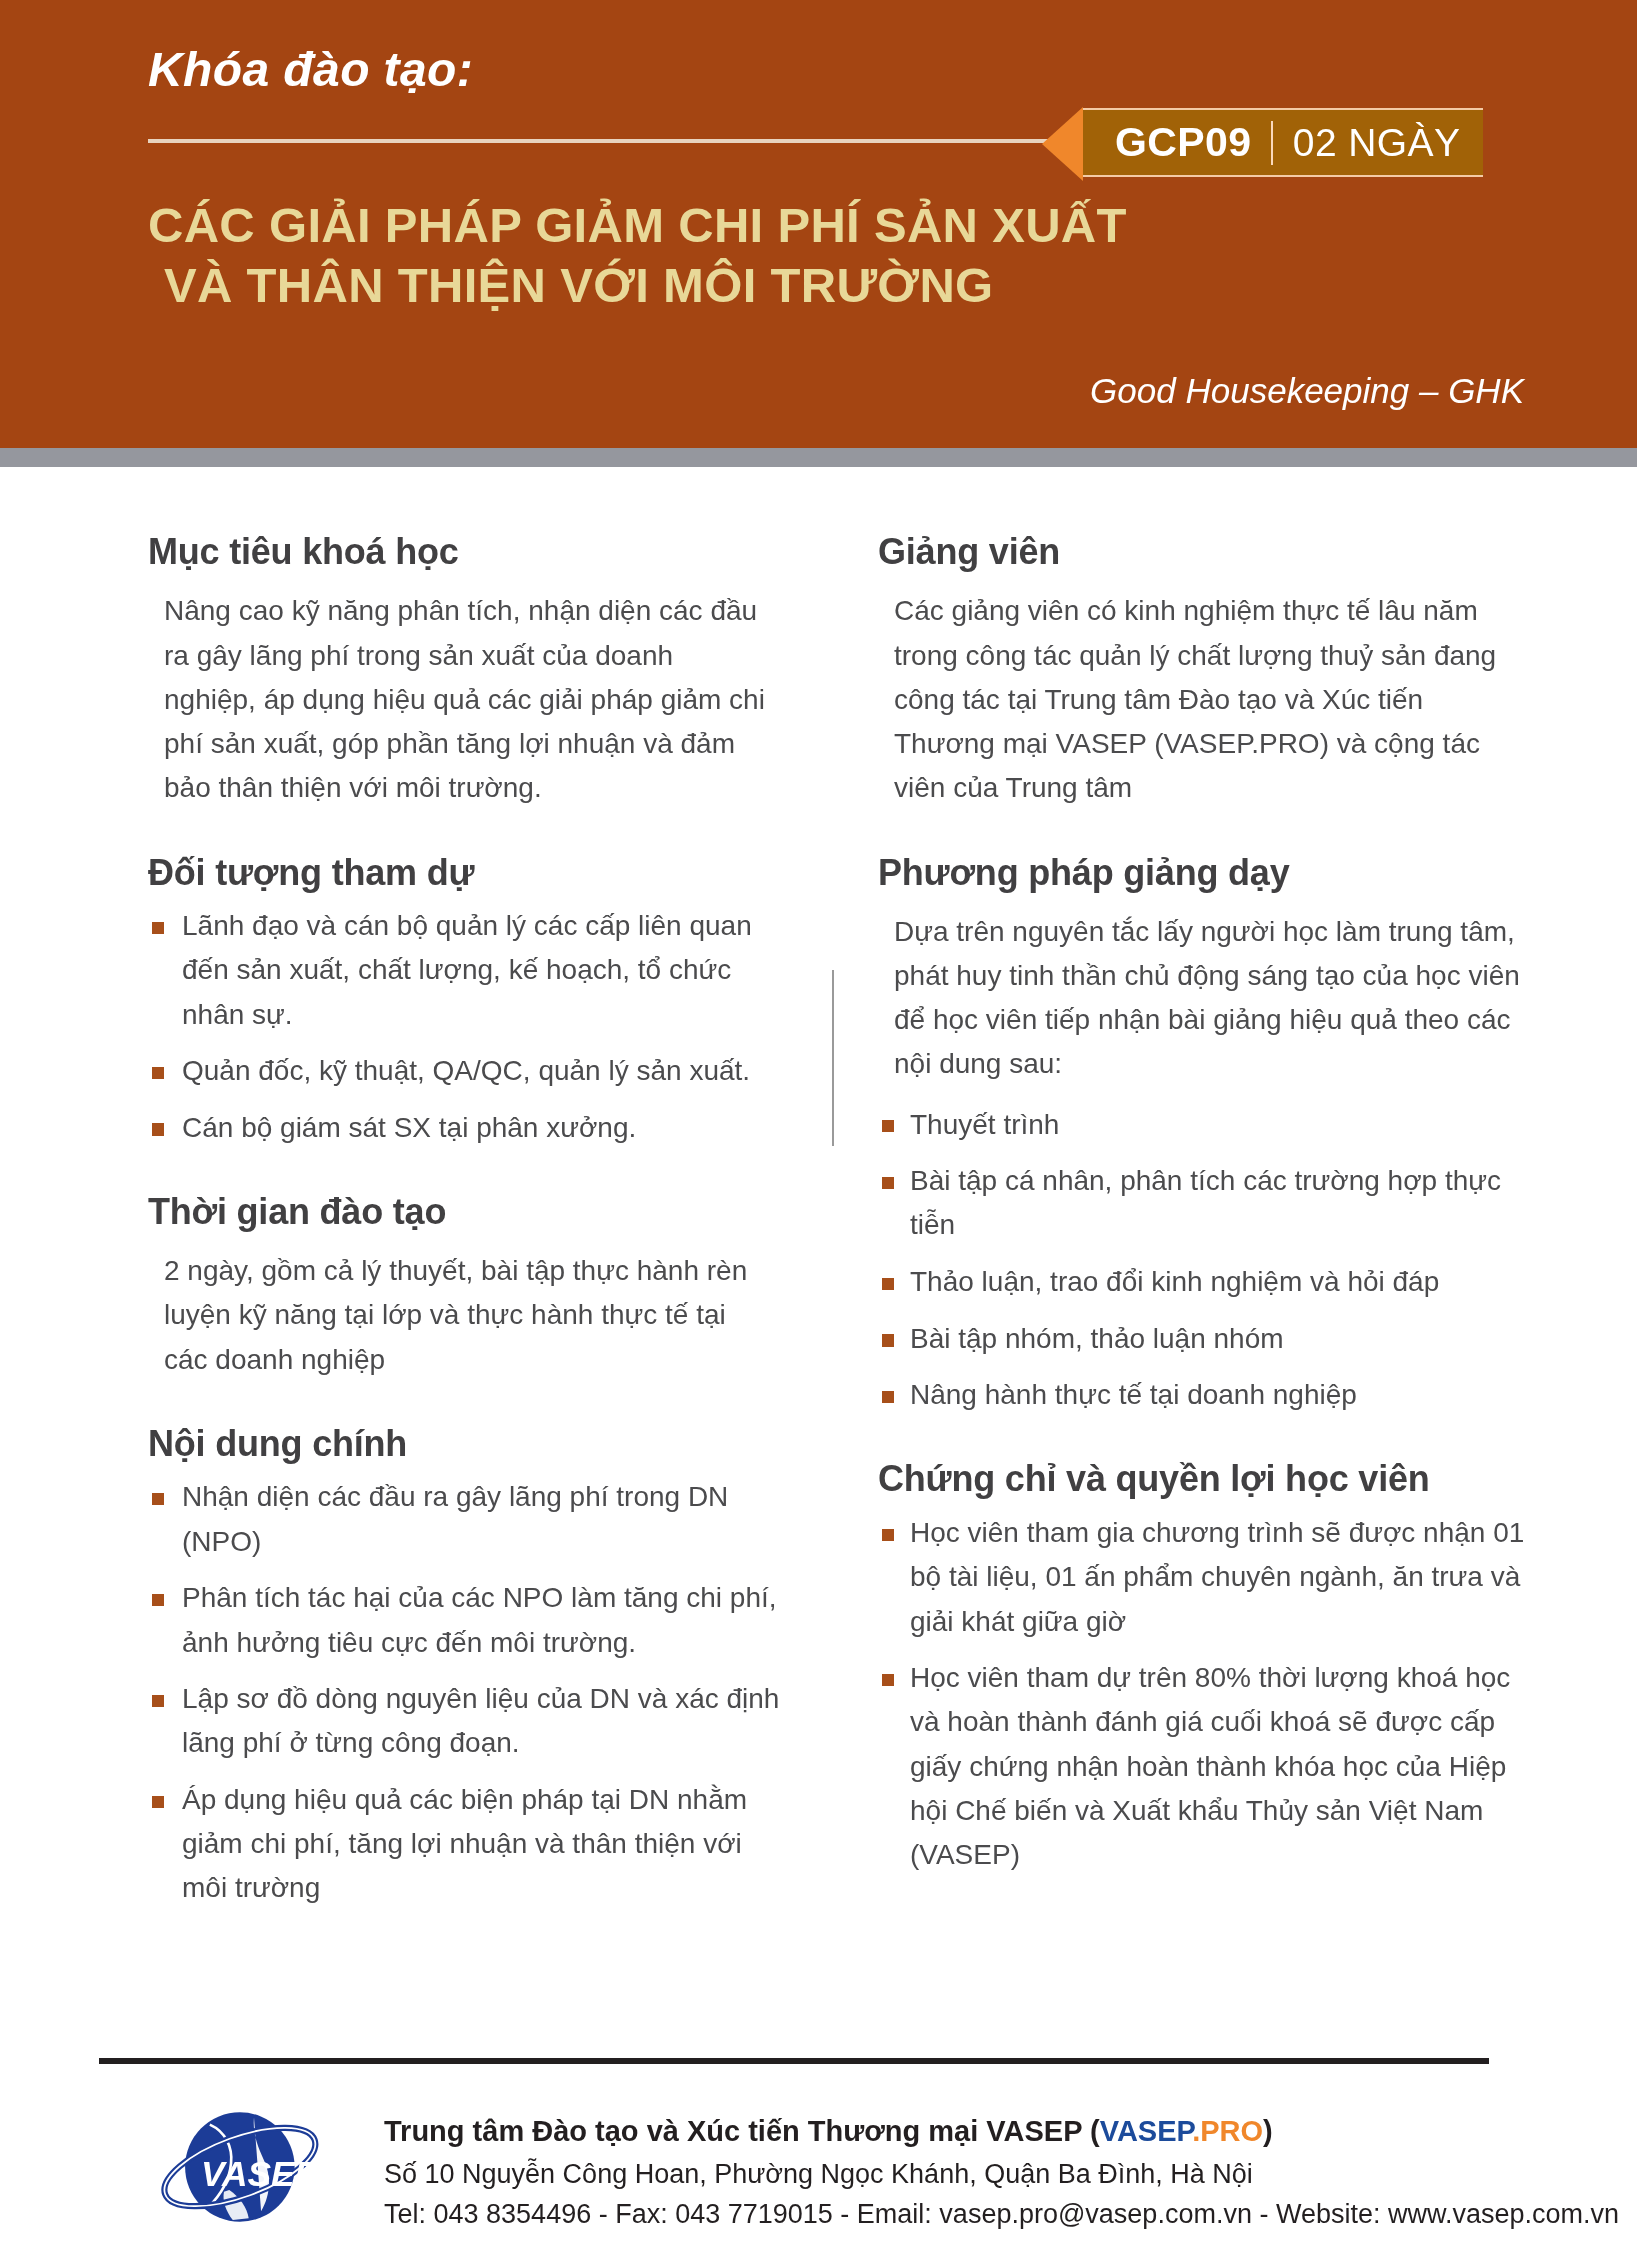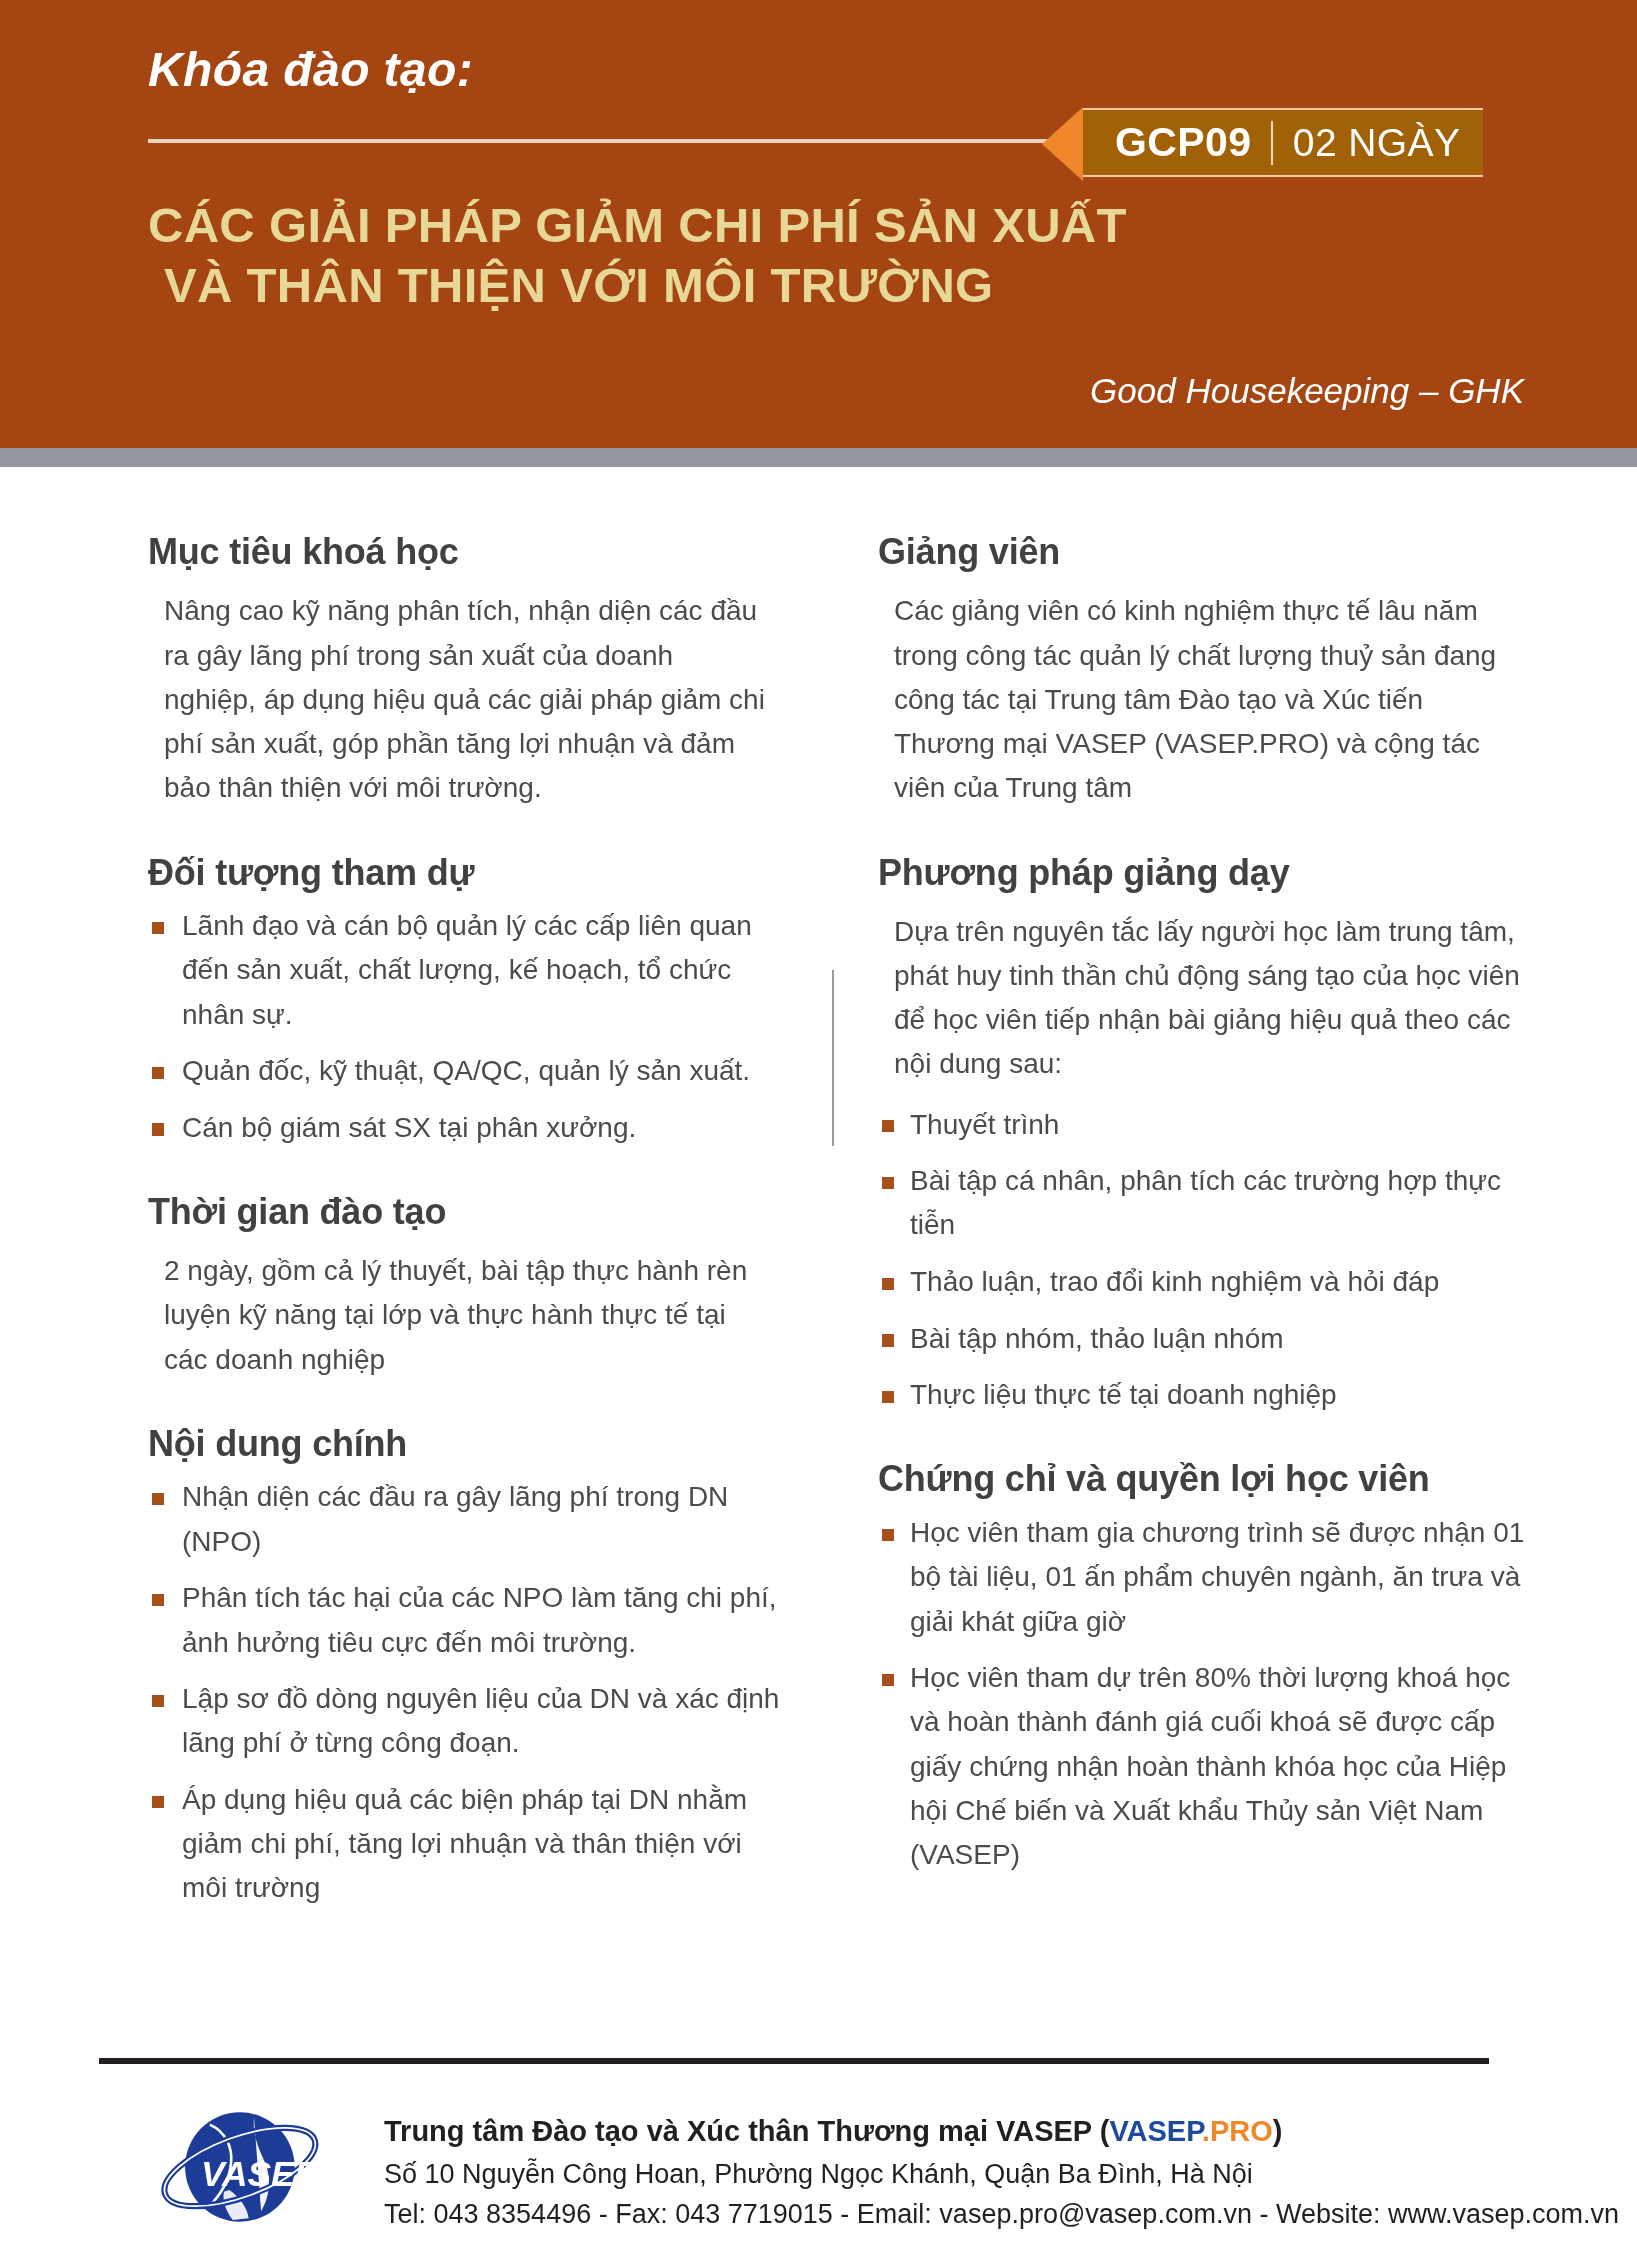--- a/index.html
+++ b/index.html
@@ -279,21 +279,21 @@
         </div>
 
         <div class="section">
           <h2 class="section-title">Phương pháp giảng dạy</h2>
           <p class="para">Dựa trên nguyên tắc lấy người học làm trung tâm, phát huy tinh thần chủ động sáng tạo của học viên để học viên tiếp nhận bài giảng hiệu quả theo các nội dung sau:</p>
           <ul class="bullets">
             <li>Thuyết trình</li>
             <li>Bài tập cá nhân, phân tích các trường hợp thực tiễn</li>
             <li>Thảo luận, trao đổi kinh nghiệm và hỏi đáp</li>
             <li>Bài tập nhóm, thảo luận nhóm</li>
-            <li>Thực liệu thực tế tại doanh nghiệp</li>
+            <li>Nâng hành thực tế tại doanh nghiệp</li>
           </ul>
         </div>
 
         <div class="section">
           <h2 class="section-title">Chứng chỉ  và quyền lợi học viên</h2>
           <ul class="bullets">
             <li>Học viên tham gia chương trình sẽ được nhận 01 bộ tài liệu, 01 ấn phẩm chuyên ngành, ăn trưa và giải khát giữa giờ</li>
             <li>Học viên tham dự trên 80% thời lượng khoá học và hoàn thành đánh giá cuối khoá sẽ được cấp giấy chứng nhận hoàn thành khóa học của Hiệp hội Chế biến và Xuất khẩu Thủy sản Việt Nam (VASEP)</li>
           </ul>
         </div>
@@ -312,21 +312,21 @@
           <path d="M70 22 C88 30 96 48 94 66 C92 88 80 104 68 116" fill="none" stroke="#ffffff" stroke-width="3"></path>
           <path d="M120 14 C118 34 126 50 132 64 C140 82 138 104 128 120" fill="#ffffff" opacity="0.95"></path>
           <path d="M92 96 C104 104 112 116 114 128 L96 130 C88 120 84 108 86 98 Z" fill="#ffffff" opacity="0.9"></path>
           <ellipse cx="104" cy="70" rx="90" ry="34" fill="none" stroke="#1C3C97" stroke-width="7" transform="rotate(-20 104 70)"></ellipse>
           <ellipse cx="104" cy="70" rx="90" ry="34" fill="none" stroke="#ffffff" stroke-width="2" transform="rotate(-20 104 70)"></ellipse>
           <text x="60" y="92" font-family="'Liberation Sans', sans-serif" font-size="40" font-weight="bold" font-style="italic" fill="#ffffff">VASEP</text>
         </svg>
       </div>
 
       <div class="footer-text">
-        <div class="f-line1"><span>Trung tâm Đào tạo và Xúc thân Thương mại VASEP </span><span class="paren">(</span><span class="vasep">VASEP</span><span class="pro">.PRO</span><span class="paren">)</span></div>
+        <div class="f-line1"><span>Trung tâm Đào tạo và Xúc tiến Thương mại VASEP </span><span class="paren">(</span><span class="vasep">VASEP</span><span class="pro">.PRO</span><span class="paren">)</span></div>
         <div class="f-line2">Số 10 Nguyễn Công Hoan, Phường Ngọc Khánh, Quận Ba Đình, Hà Nội</div>
         <div class="f-line3">Tel: 043 8354496 - Fax: 043 7719015 - Email: vasep.pro@vasep.com.vn - Website: www.vasep.com.vn</div>
       </div>
 
     </div>
   </div>
 
 </div>
 
 

